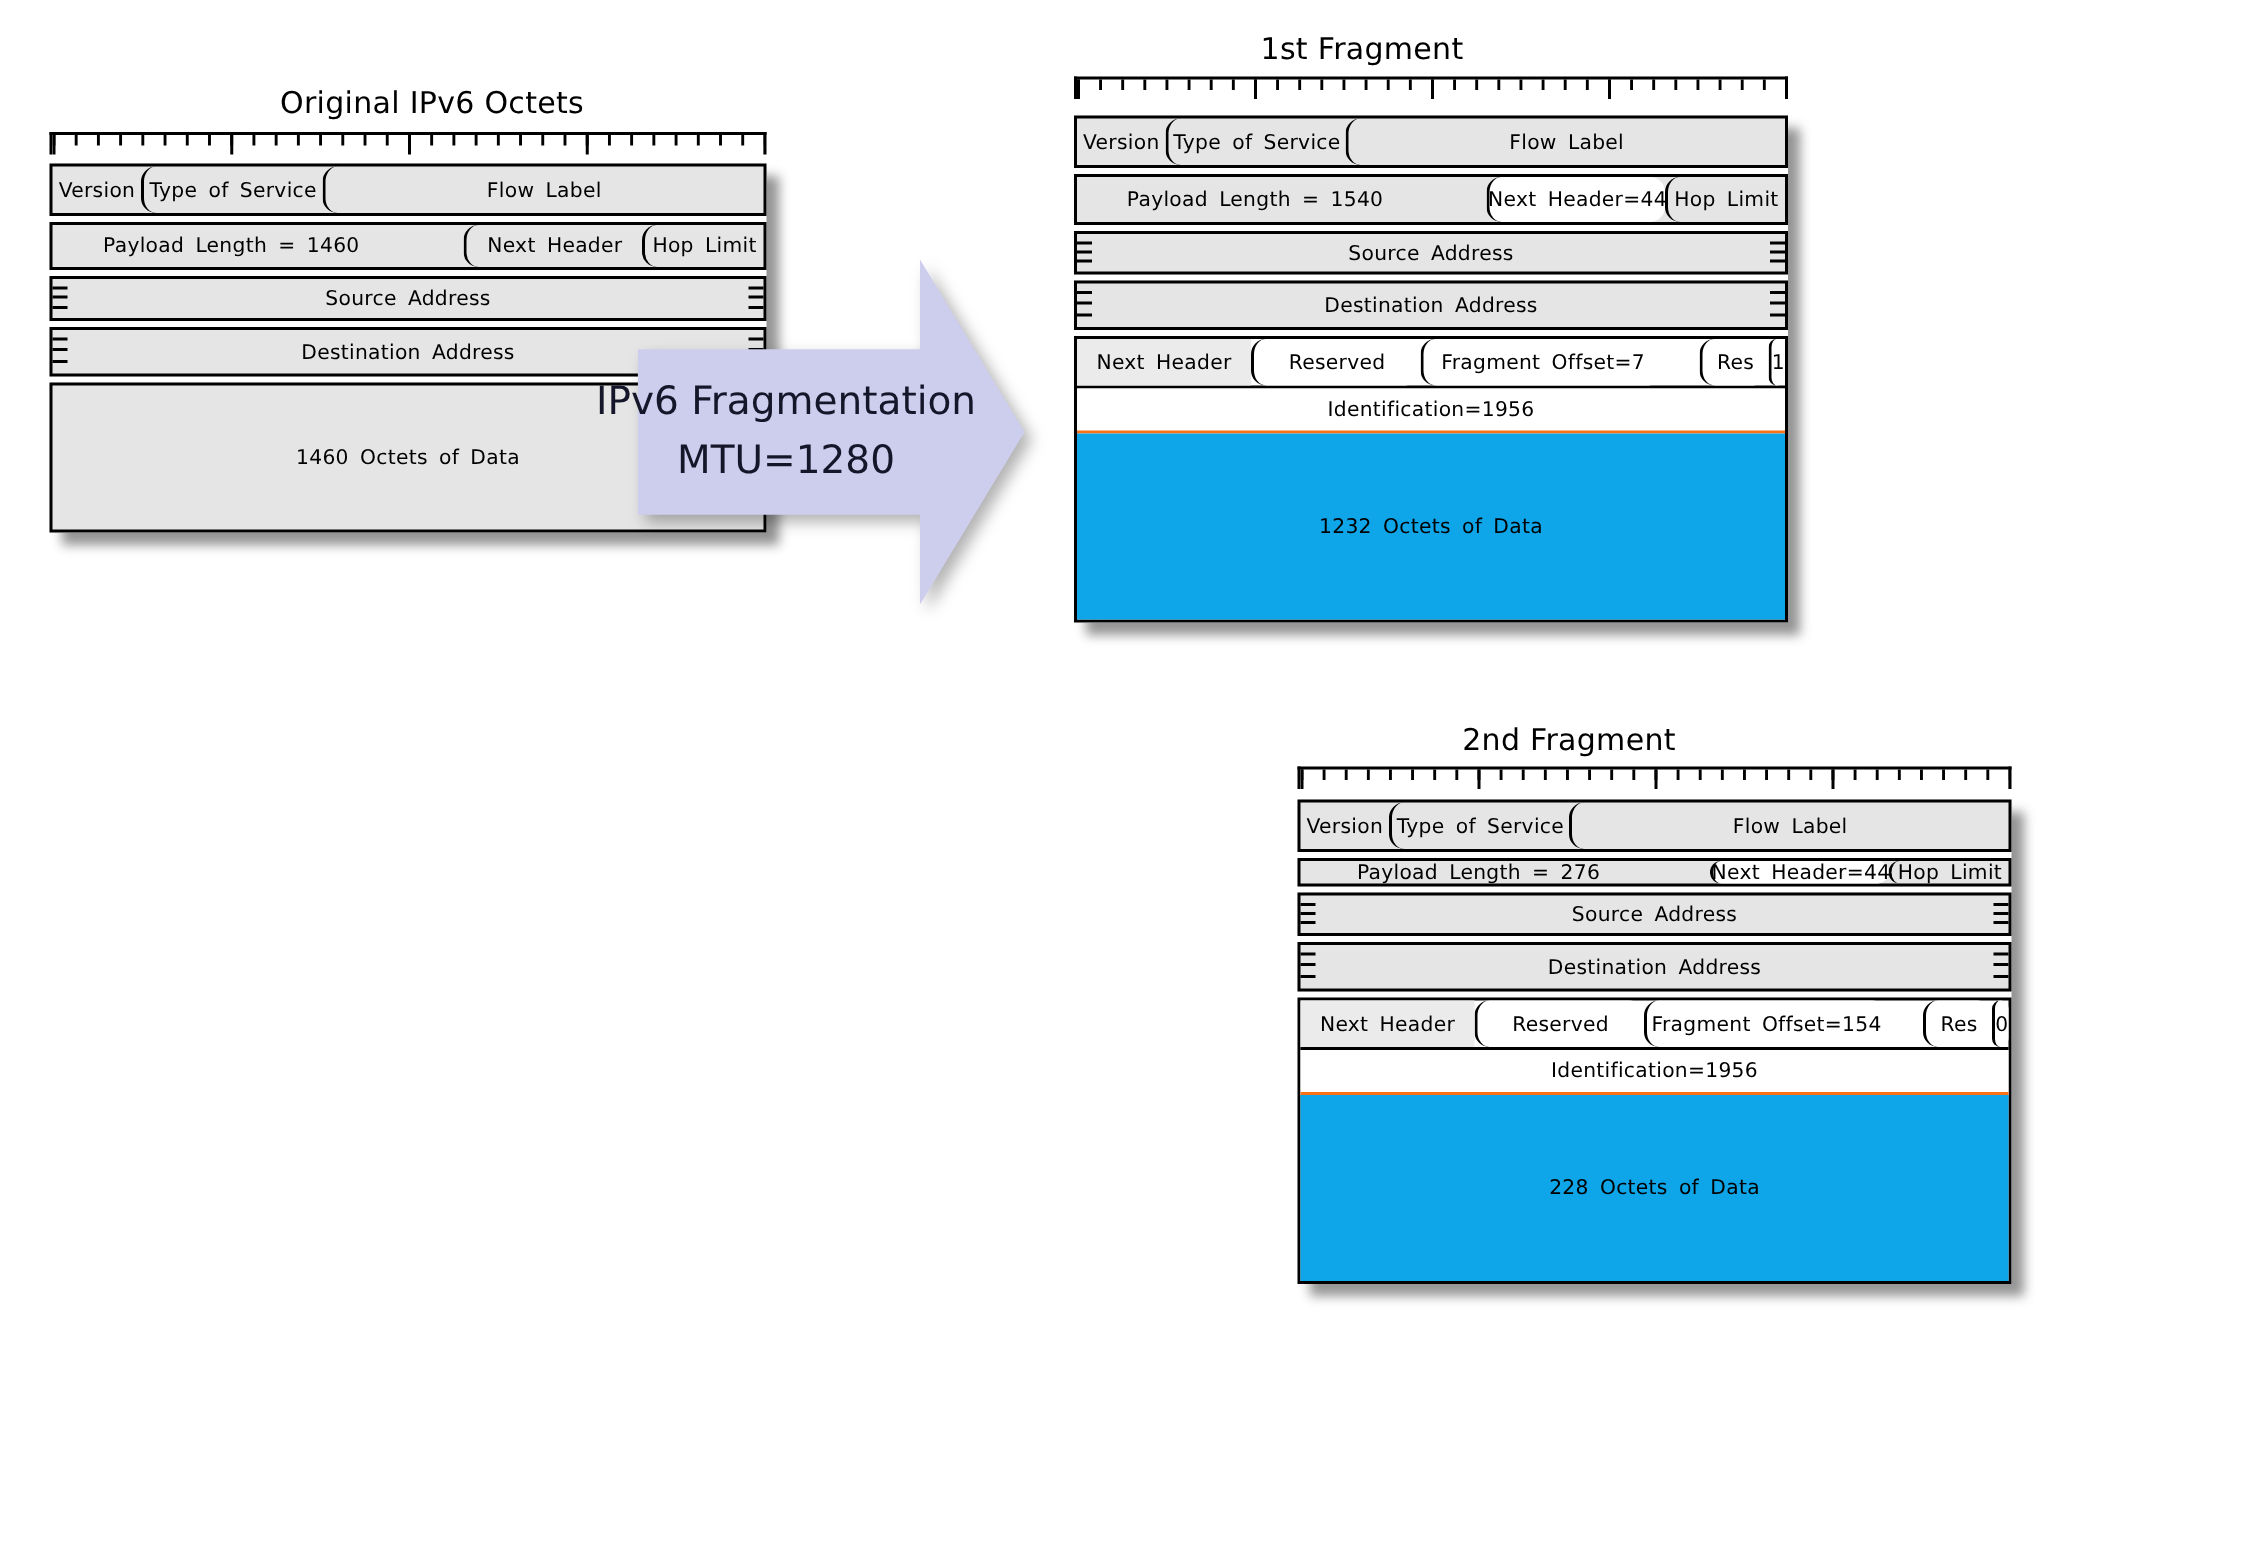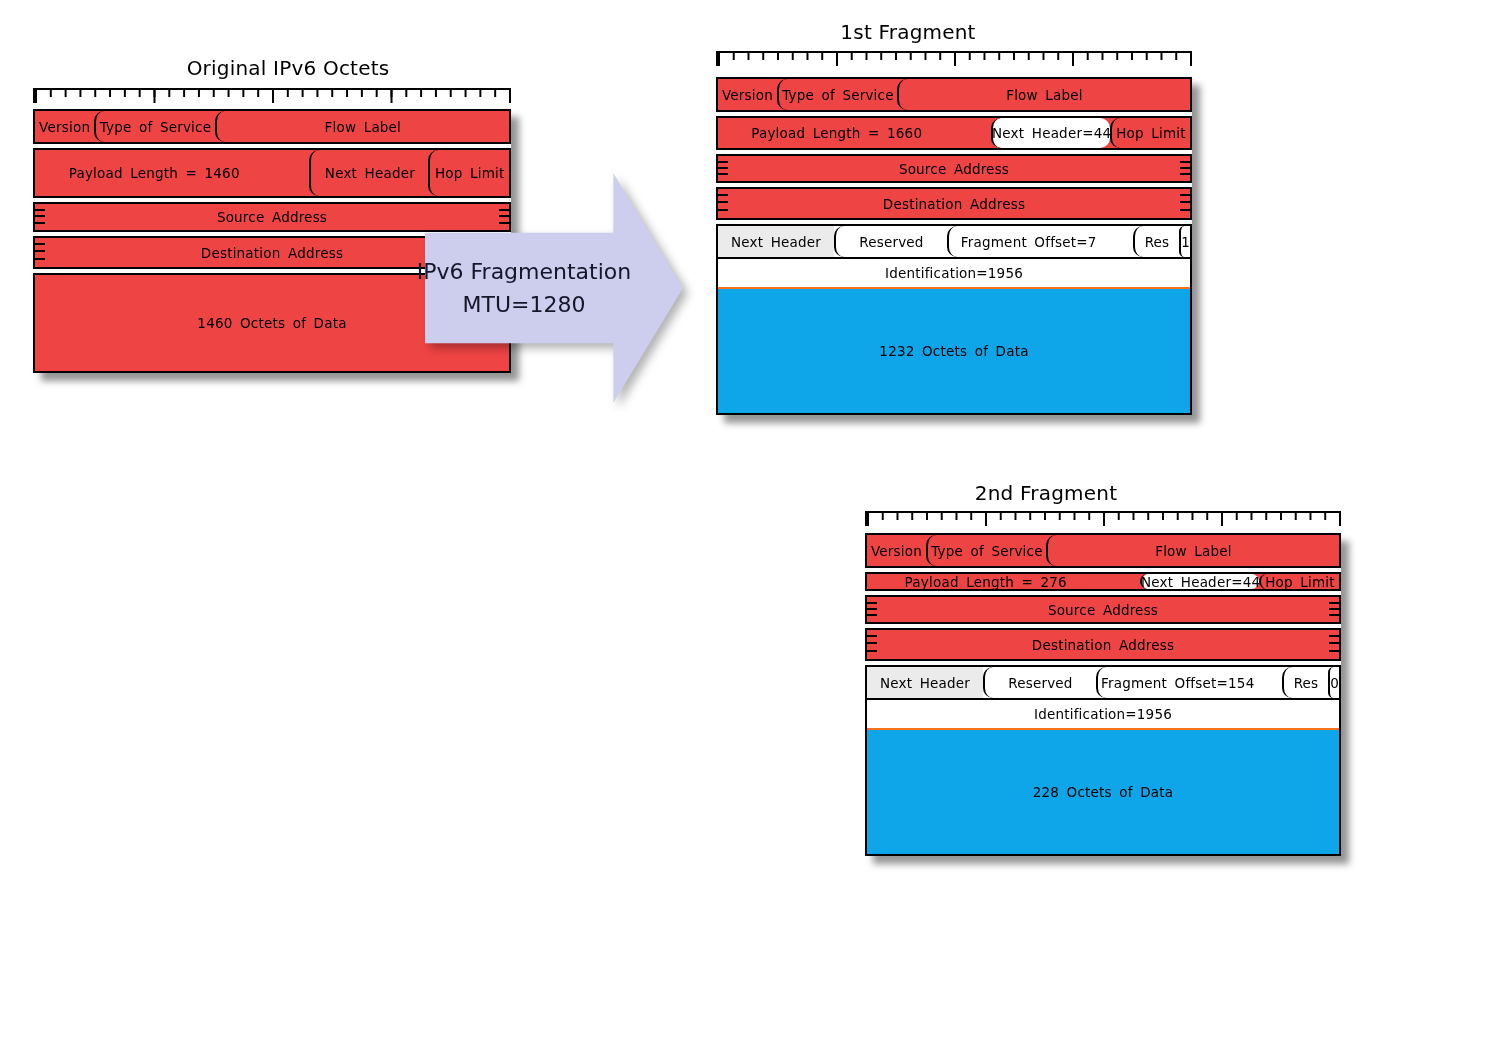--- a/index.html
+++ b/index.html
@@ -13,21 +13,21 @@
   .ruler{position:absolute;height:15px;box-sizing:border-box;
          border-top:2px solid #000;border-left:2px solid #000;border-right:2px solid #000;
          background-image:
            linear-gradient(to right,#000 0 2px,transparent 2px),
            linear-gradient(to right,#000 0 2px,transparent 2px);
          background-size:25% 13px,3.125% 7px;
          background-repeat:repeat-x;background-position:0 0;}
 
   .tbl{position:absolute;background:#ffffff;box-shadow:8px 8px 7px rgba(0,0,0,.42);}
   .row{position:relative;display:flex;box-sizing:border-box;border:2px solid #000;
-       background:#ef4444;align-items:stretch;}
+       background:#e5e5e5;align-items:stretch;}
   .gap{margin-top:4px;}
   .cell{display:flex;align-items:center;justify-content:center;box-sizing:border-box;
         font-size:13.5px;word-spacing:3px;letter-spacing:.2px;white-space:nowrap;}
   .cell + .cell{border-left:2px solid #000;border-radius:10px;}
   .white{background:#ffffff;}
   .gray{background:#ebebeb;}
   .grow{flex:1;}
 
   
   .w-version{width:12.5%;}  .w-tos{width:25.4%;}
@@ -49,38 +49,38 @@
   .frow .cell{border-left:none;}
   .frow .cell + .cell{border-left:2px solid #000;}
 
   
   .arrow-wrap{position:absolute;left:425px;top:173px;width:258px;height:230px;
               filter:drop-shadow(5px 5px 5px rgba(0,0,0,.30));z-index:5;}
   .arrow-shape{position:absolute;left:0;top:0;right:0;bottom:0;background:#cdcdee;
                clip-path:polygon(0 26%,73% 26%,73% 0,100% 50%,73% 100%,73% 74%,0 74%);}
   .arrow-label{position:absolute;left:425px;top:233px;width:198px;height:110px;z-index:6;
                display:flex;flex-direction:column;align-items:center;justify-content:center;
-               font-size:22px;line-height:1.5;color:#16162a;white-space:nowrap;}
+               font-size:26px;line-height:1.5;color:#16162a;white-space:nowrap;}
 </style>
 </head>
 <body>
 
 <div class="stage">
 
   <div class="pkt-title" style="left:288px;top:56px">Original IPv6 Octets</div>
 
   <div class="ruler" style="left:33px;top:88px;width:478px"></div>
 
   <div class="tbl" style="left:33px;top:109px;width:478px">
     <div class="row" style="height:35px">
       <div class="cell w-version">Version</div>
       <div class="cell w-tos">Type of Service</div>
       <div class="cell grow">Flow Label</div>
     </div>
-    <div class="row gap" style="height:50px">
+    <div class="row gap" style="height:32px">
       <div class="cell w-payload">Payload Length = 1460</div>
       <div class="cell w-next">Next Header</div>
       <div class="cell grow">Hop Limit</div>
     </div>
     <div class="row gap" style="height:30px">
       <span class="brk bl b1"></span>
       <span class="brk bl b2"></span>
       <span class="brk bl b3"></span>
       <span class="brk br b1"></span>
       <span class="brk br b2"></span>
@@ -113,21 +113,21 @@
 
   <div class="ruler" style="left:716px;top:51px;width:476px"></div>
 
   <div class="tbl" style="left:716px;top:77px;width:476px">
     <div class="row" style="height:35px">
       <div class="cell w-version">Version</div>
       <div class="cell w-tos">Type of Service</div>
       <div class="cell grow">Flow Label</div>
     </div>
     <div class="row gap" style="height:34px">
-      <div class="cell w-payload">Payload Length = 1660</div>
+      <div class="cell w-payload">Payload Length = 1540</div>
       <div class="cell w-next white">Next Header=44</div>
       <div class="cell grow">Hop Limit</div>
     </div>
     <div class="row gap" style="height:29px">
       <span class="brk bl b1"></span>
       <span class="brk bl b2"></span>
       <span class="brk bl b3"></span>
       <span class="brk br b1"></span>
       <span class="brk br b2"></span>
       <span class="brk br b3"></span>

